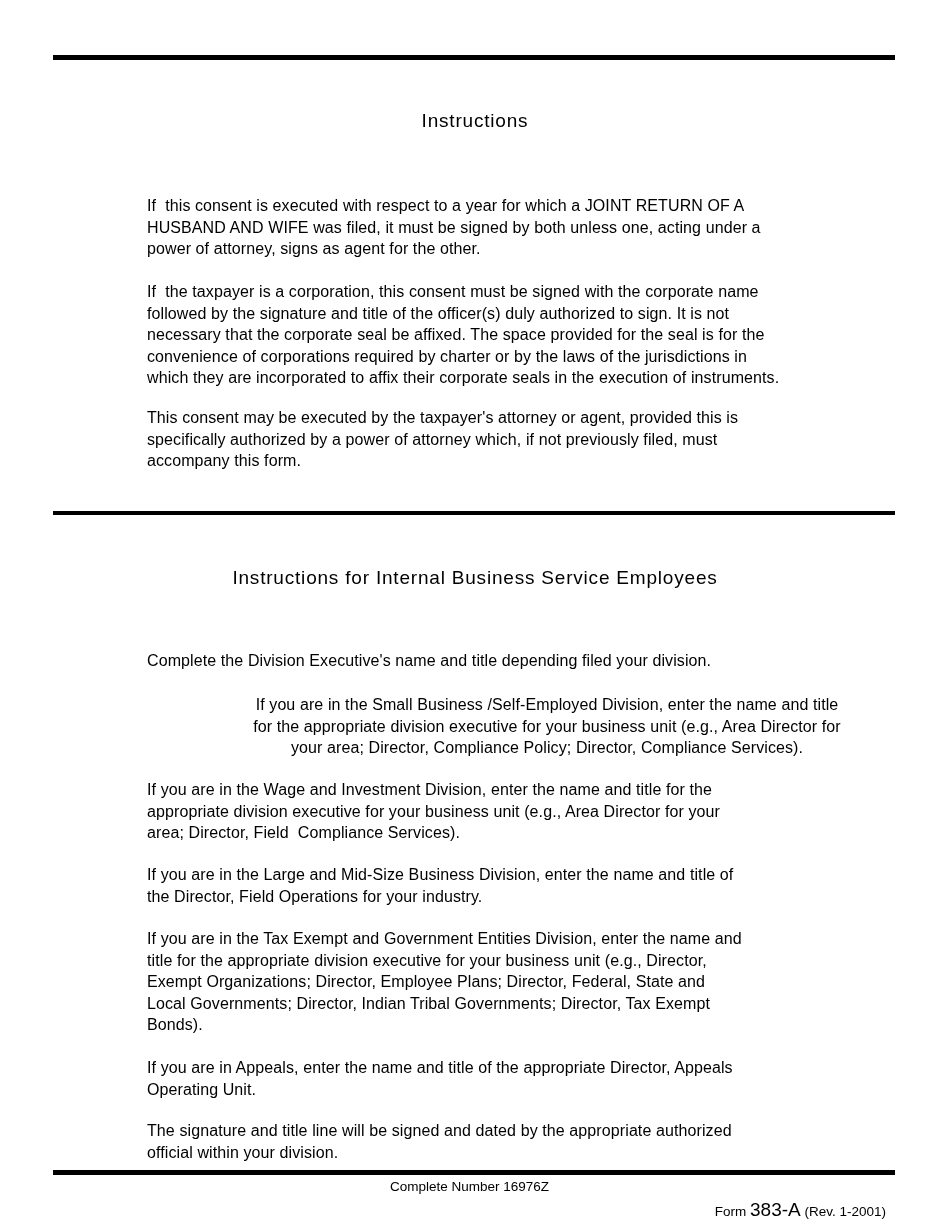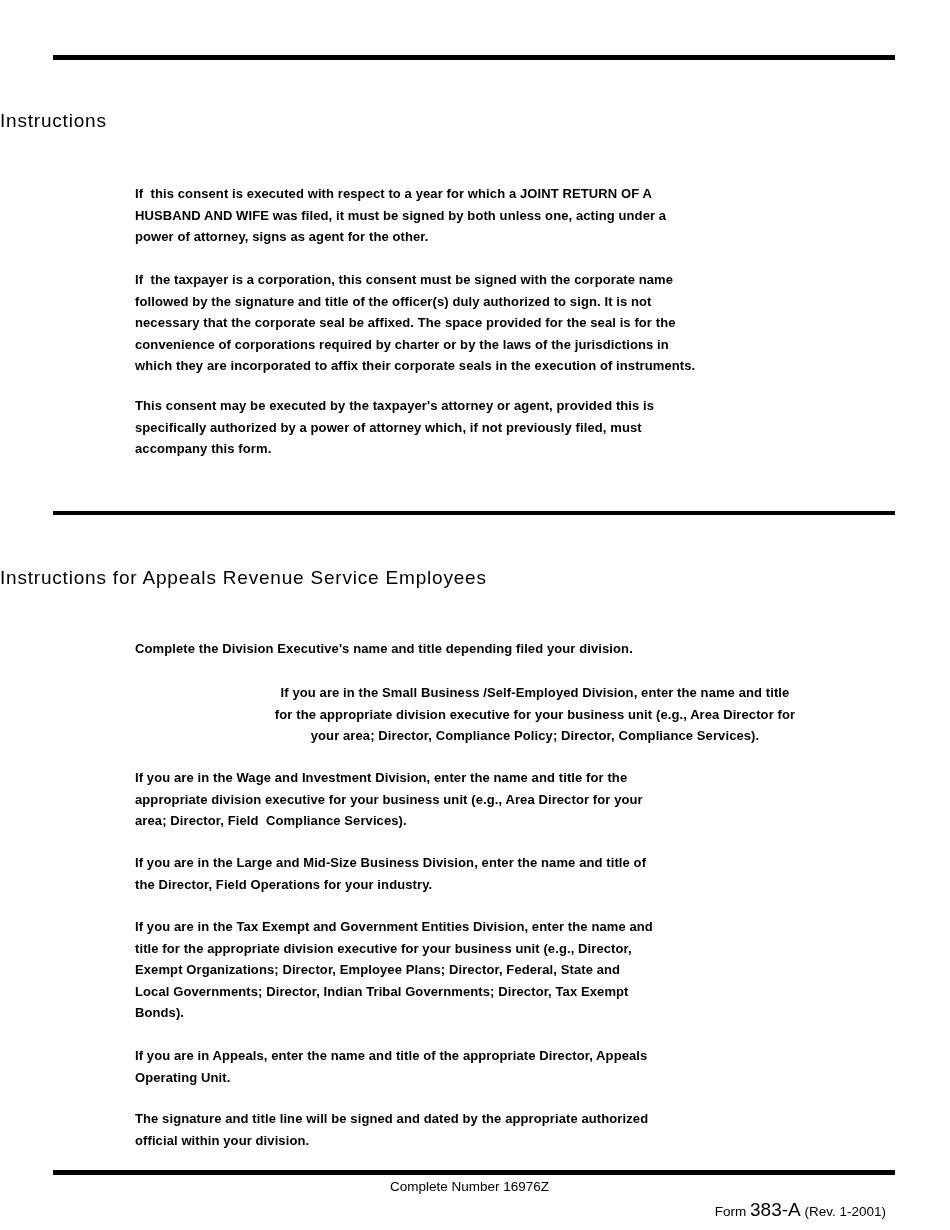--- a/index.html
+++ b/index.html
@@ -22,38 +22,38 @@
     width: 842px;
     background: #000000;
   }
   .rule-top    { top: 55px;   height: 5px; }
   .rule-mid    { top: 511px;  height: 4px; }
   .rule-bottom { top: 1170px; height: 5px; }
   .heading {
     position: absolute;
     left: 0;
     width: 950px;
+    text-align: center;
     font-size: 19px;
     font-weight: 400;
     letter-spacing: 0.8px;
     line-height: 24px;
     margin: 0;
   }
   .heading-1 { top: 109px; }
   .heading-2 { top: 566px; }
   .para {
     position: absolute;
     left: 135px;
     width: 800px;
-    margin: 0;
-    font-size: 13px;
+    margin: 12px;
+    font-size: 16px;
     line-height: 21.5px;
     letter-spacing: 0.1px;
     white-space: pre-wrap;
-    font-weight: bold;
   }
   .s1p1 { top: 183px; }
   .s1p2 { top: 269px; }
   .s1p3 { top: 395px; }
   .s2p1 { top: 638px; }
   .s2p2 { top: 682px; text-align: center; }
   .s2p3 { top: 767px; }
   .s2p4 { top: 852px; }
   .s2p5 { top: 916px; }
   .s2p6 { top: 1045px; }
@@ -96,21 +96,21 @@
 necessary that the corporate seal be affixed. The space provided for the seal is for the
 convenience of corporations required by charter or by the laws of the jurisdictions in
 which they are incorporated to affix their corporate seals in the execution of instruments.</p>
 
   <p class="para s1p3">This consent may be executed by the taxpayer's attorney or agent, provided this is
 specifically authorized by a power of attorney which, if not previously filed, must
 accompany this form.</p>
 
   <div class="rule rule-mid"></div>
 
-  <div class="heading heading-2">Instructions for Appeals Revenue Service Employees</div>
+  <div class="heading heading-2">Instructions for Internal Business Service Employees</div>
 
   <p class="para s2p1">Complete the Division Executive's name and title depending filed your division.</p>
 
   <p class="para s2p2">If you are in the Small Business /Self-Employed Division, enter the name and title
 for the appropriate division executive for your business unit (e.g., Area Director for
 your area; Director, Compliance Policy; Director, Compliance Services).</p>
 
   <p class="para s2p3">If you are in the Wage and Investment Division, enter the name and title for the
 appropriate division executive for your business unit (e.g., Area Director for your
 area; Director, Field  Compliance Services).</p>

